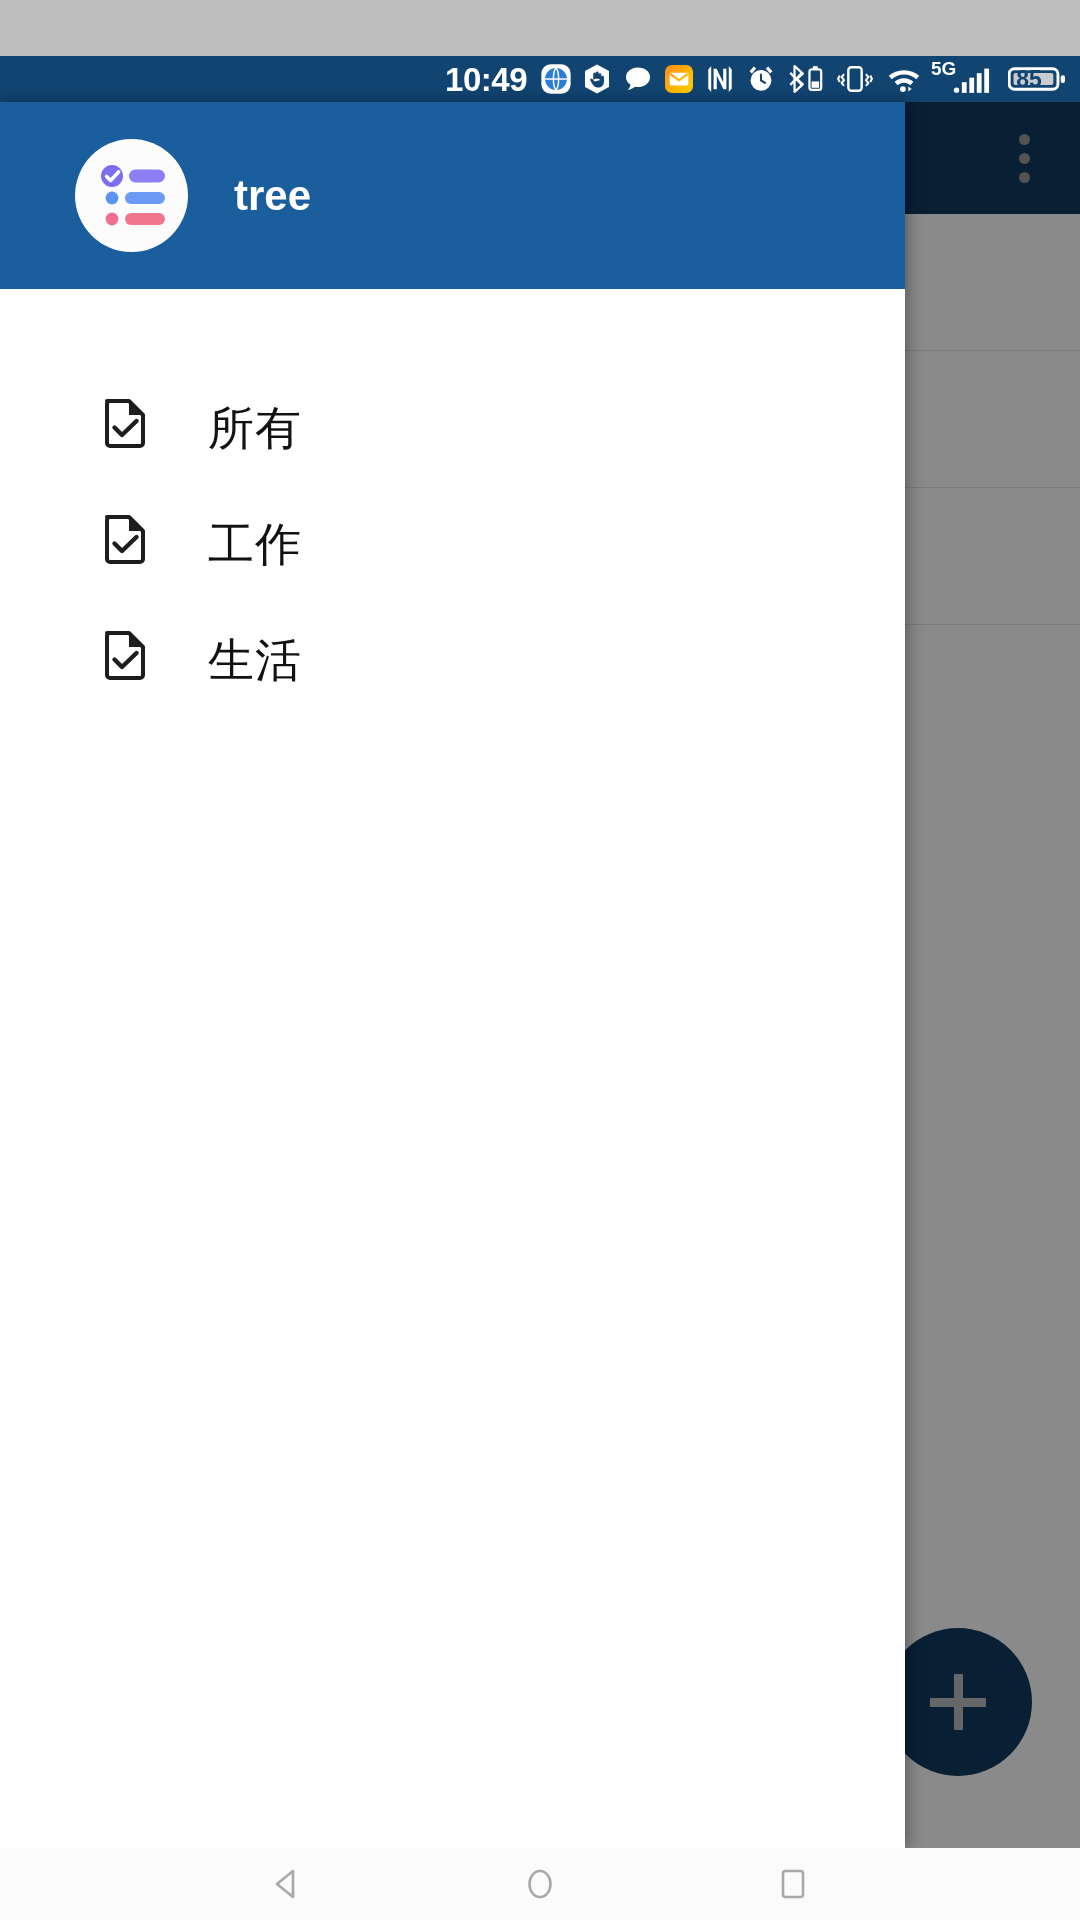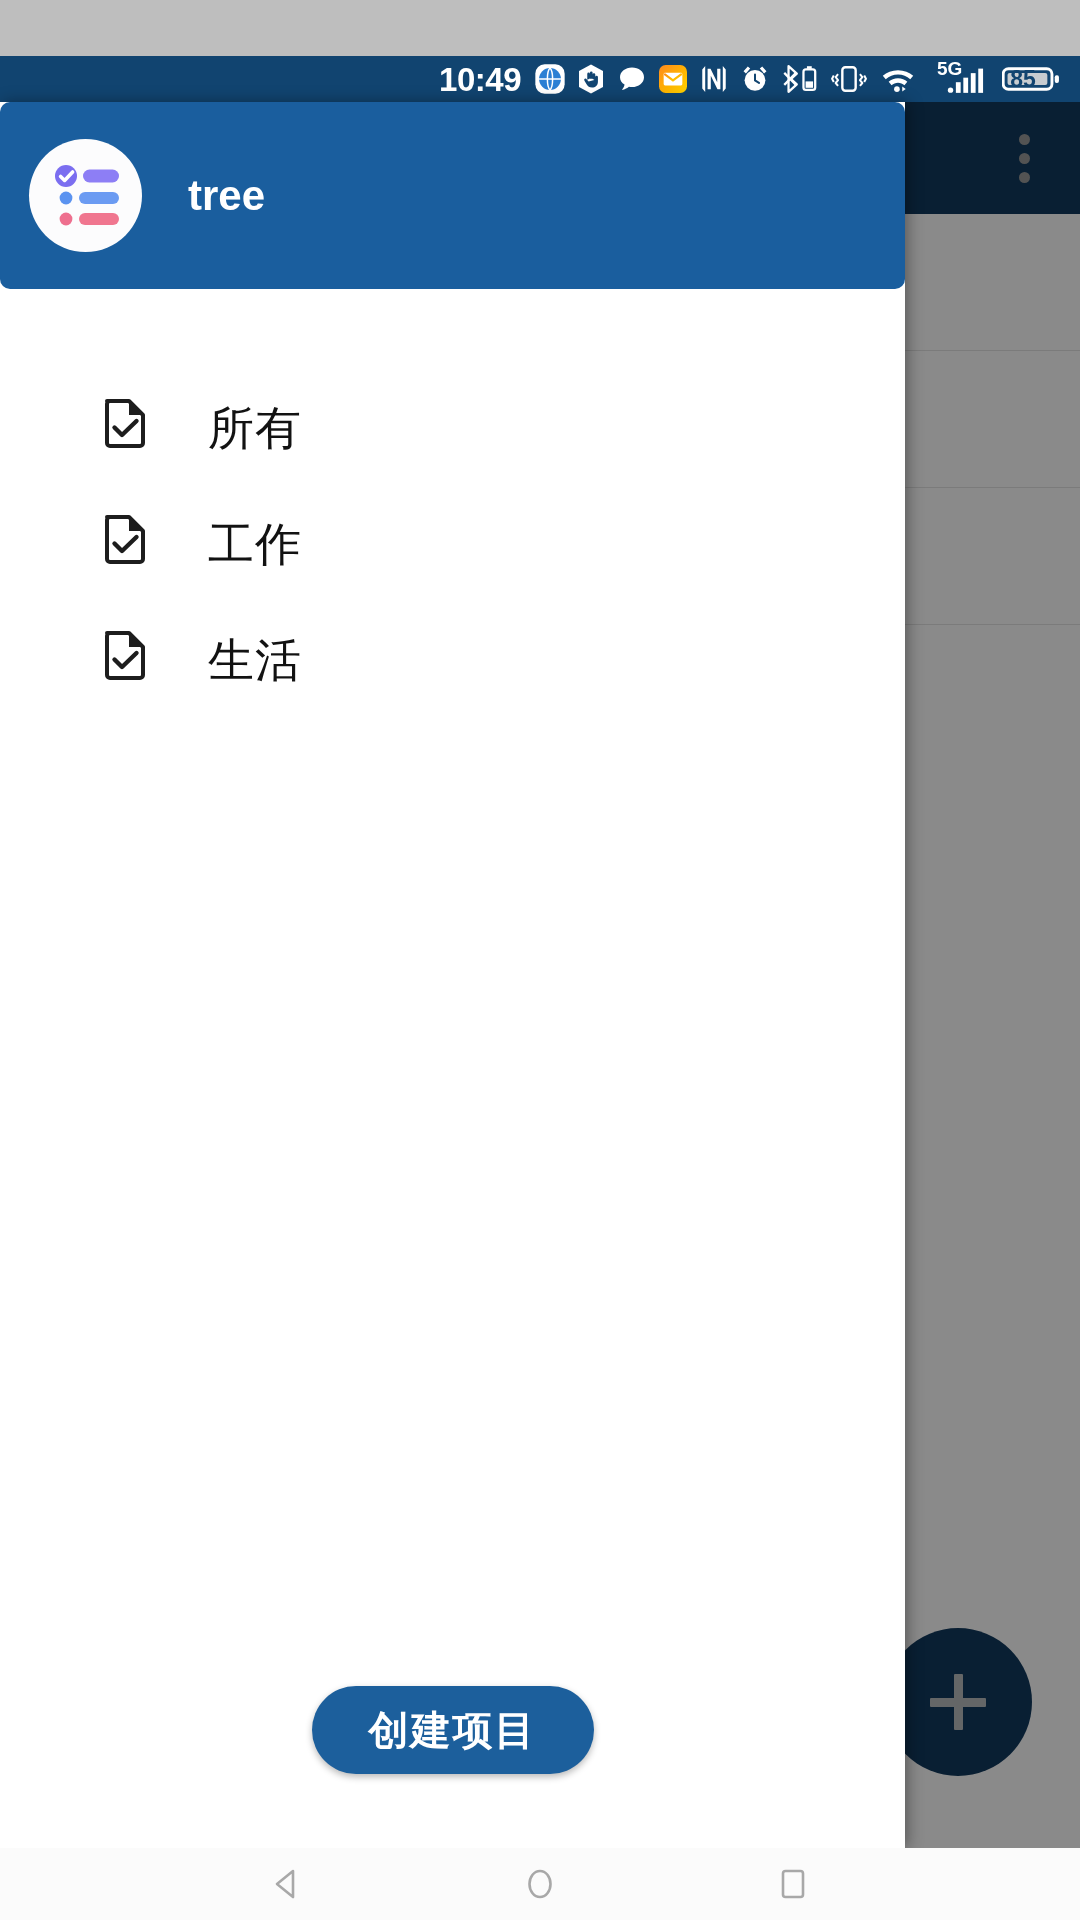--- a/index.html
+++ b/index.html
@@ -36,21 +36,21 @@
 
   
   .status-bar {
     position: absolute;
     left: 0; top: 56px;
     width: 1080px; height: 46px;
     background: #114470;
     display: flex;
     align-items: center;
     justify-content: flex-end;
-    padding-right: 20px;
+    padding-right: 14px;
     box-sizing: border-box;
     gap: 9px;
   }
   .status-bar .sb-time {
     color: #ffffff;
     font-size: 33px;
     font-weight: bold;
     letter-spacing: -0.5px;
     margin-right: 4px;
     line-height: 1;
@@ -170,24 +170,23 @@
     flex-direction: column;
     overflow: hidden;
   }
   .drawer-header {
     position: relative;
     width: 100%;
     height: 187px;
     background: #1a5e9e;
     display: flex;
     align-items: center;
-    padding-left: 29px;
+    padding-left: 75px;
     box-sizing: border-box;
     flex: 0 0 auto;
-    border-radius: 10px;
   }
   .drawer-logo {
     width: 113px; height: 113px;
     border-radius: 50%;
     background: #fcfcfd;
     display: flex;
     align-items: center;
     justify-content: center;
     flex: 0 0 auto;
   }
@@ -357,21 +356,21 @@
     <span class="sb-ico">
       <svg width="40" height="32" viewBox="0 0 30 24">
         <path d="M15 5.4c4.5 0 8.5 1.6 11.4 4.2l-2.2 2.6C21.7 9.9 18.5 8.6 15 8.6S8.3 9.9 5.8 12.2L3.6 9.6C6.5 7 10.5 5.4 15 5.4z" fill="#fff"></path>
         <path d="M15 11.4c2.7 0 5.2 1 7 2.6l-2.2 2.6c-1.3-1.1-3-1.8-4.8-1.8s-3.5.7-4.8 1.8L8 14c1.8-1.6 4.3-2.6 7-2.6z" fill="#fff"></path>
         <circle cx="14.2" cy="19.6" r="2.1" fill="#fff"></circle>
         <path d="M18.2 17.6l2.6 1.9-2.6 1.9z" fill="#fff"></path>
       </svg>
     </span>
 
     <span class="sb-ico" style="position:relative;">
-      <span style="position:absolute;left:-2px;top:-3px;color:#fff;font-size:19px;font-weight:bold;line-height:1;margin-left:12px;">5G</span>
+      <span style="position:absolute;left:-2px;top:-3px;color:#fff;font-size:19px;font-weight:bold;line-height:1;">5G</span>
       <svg width="46" height="32" viewBox="0 0 34 24" style="margin-left:20px;">
         <circle cx="2.4" cy="20.4" r="2" fill="#fff"></circle>
         <rect x="6.4" y="14.4" width="3.6" height="8" fill="#fff"></rect>
         <rect x="12" y="11" width="3.6" height="11.4" fill="#fff"></rect>
         <rect x="17.6" y="7.6" width="3.6" height="14.8" fill="#fff"></rect>
         <rect x="23.2" y="4.2" width="3.6" height="18.2" fill="#fff"></rect>
       </svg>
     </span>
 
     <span class="sb-ico" style="position:relative;">
@@ -457,23 +456,20 @@
             <path d="M8 5h22l14 14v28a3 3 0 0 1-3 3H11a3 3 0 0 1-3-3V8a3 3 0 0 1 3-3z" fill="none" stroke="#1d1d1d" stroke-width="4" stroke-linejoin="round"></path>
             <path d="M30 5v14h14" fill="#1d1d1d"></path>
             <path d="M15.5 31.5l7.5 7.5 14.5-14" stroke="#1d1d1d" stroke-width="4.4" fill="none" stroke-linecap="round" stroke-linejoin="round"></path>
           </svg>
         </span>
         <span class="di-label">生活</span>
       </div>
 
     </div>
 
-    <div class="drawer-footer">
-      <button class="create-btn">创建项目</button>
-    </div>
 
   </div>
 
   <div class="navbar">
     <div class="nav-btn">
       <svg width="42" height="42" viewBox="0 0 42 42">
         <path d="M27 8 11 21l16 13z" fill="none" stroke="#a8a8a8" stroke-width="2.6" stroke-linejoin="round"></path>
       </svg>
     </div>
     <div class="nav-btn">

